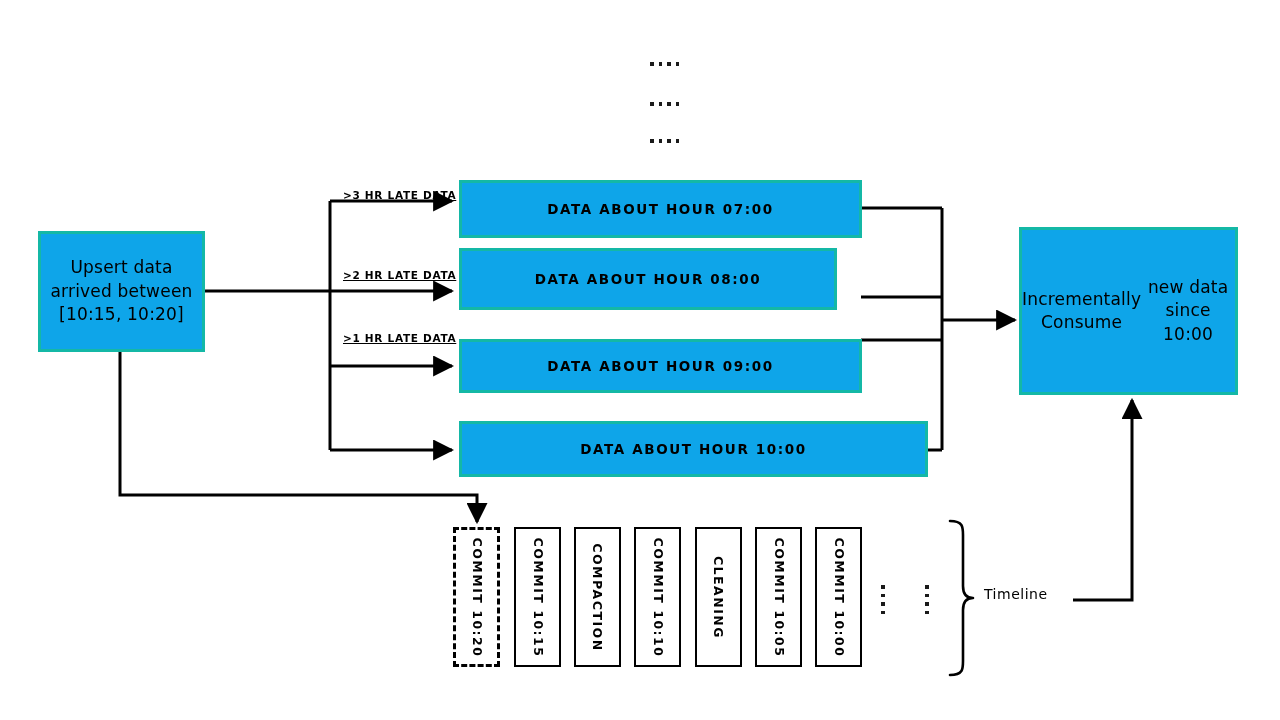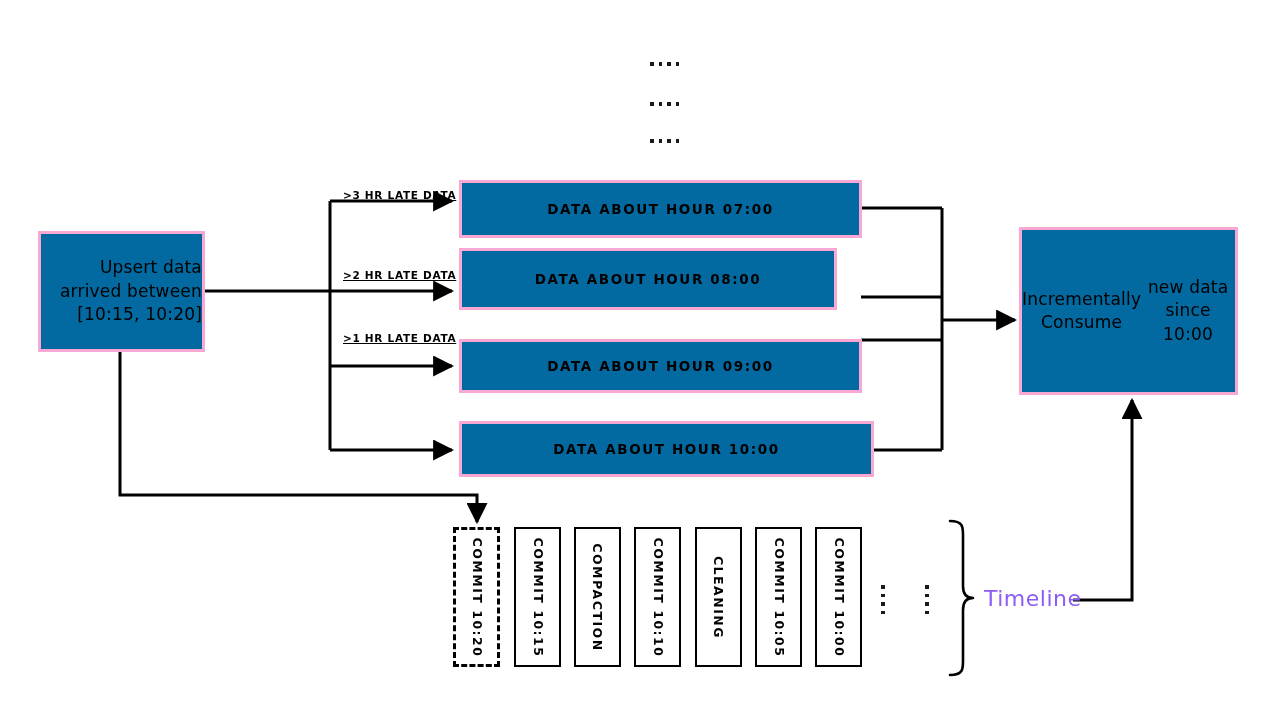--- a/index.html
+++ b/index.html
@@ -23,22 +23,22 @@
     left: 0;
     top: 0;
     width: 1280px;
     height: 720px;
   }
 
   
   .box {
     position: absolute;
     box-sizing: border-box;
-    border: 3px solid #f9a8d4;
-    background: #0369a1;
+    border: 3px solid #14b8a6;
+    background: #0ea5e9;
     display: flex;
     align-items: center;
     justify-content: center;
     text-align: center;
   }
 
   
   .prose-box {
     font-family: "DejaVu Sans", sans-serif;
     font-size: 17px;
@@ -91,24 +91,24 @@
     letter-spacing: 0.7px;
     color: #000000;
     white-space: nowrap;
     text-decoration: underline;
   }
 
   
   .timeline-caption {
     position: absolute;
     font-family: "DejaVu Sans", sans-serif;
-    font-size: 22px;
+    font-size: 14px;
     font-weight: 400;
     letter-spacing: 0.5px;
-    color: #8b5cf6;
+    color: #000000;
     white-space: nowrap;
   }
 
   
   .ellipsis-row {
     position: absolute;
     display: flex;
     gap: 5px;
     align-items: center;
   }
@@ -199,40 +199,40 @@
     <span class="dot"></span>
     <span class="dot"></span>
   </div>
   <div class="ellipsis-row" style="left:650px; top:139px;">
     <span class="dot"></span>
     <span class="dot"></span>
     <span class="dot"></span>
     <span class="dot"></span>
   </div>
 
-  <div class="box prose-box" style="left:38px; top:231px; width:167px; height:121px; flex-direction:column;align-items:flex-end;">
+  <div class="box prose-box" style="left:38px; top:231px; width:167px; height:121px; flex-direction:column;">
     <span>Upsert data</span>
     <span>arrived between</span>
     <span>[10:15, 10:20]</span>
   </div>
 
   <div class="edge-label" style="left:343px; top:189px;">&gt;3 HR LATE DATA</div>
   <div class="edge-label" style="left:343px; top:269px;">&gt;2 HR LATE DATA</div>
   <div class="edge-label" style="left:343px; top:332px;">&gt;1 HR LATE DATA</div>
 
   <div class="box hour-box" style="left:459px; top:180px; width:403px; height:58px;">
     <span>DATA ABOUT HOUR 07:00</span>
   </div>
   <div class="box hour-box" style="left:459px; top:248px; width:378px; height:62px;">
     <span>DATA ABOUT HOUR 08:00</span>
   </div>
   <div class="box hour-box" style="left:459px; top:339px; width:403px; height:54px;">
     <span>DATA ABOUT HOUR 09:00</span>
   </div>
-  <div class="box hour-box" style="left:459px; top:421px; width:415px; height:56px;align-items:center;">
+  <div class="box hour-box" style="left:459px; top:421px; width:469px; height:56px;align-items:center;">
     <span>DATA ABOUT HOUR 10:00</span>
   </div>
 
   <div class="box prose-box" style="left:1019px; top:227px; width:219px; height:168px; ">
     <span>Incrementally Consume</span>
     <span>new data since 10:00</span>
   </div>
 
   <div class="commit-box dashed" style="left:453px; top:527px; width:47px; height:140px;">
     <span class="commit-label">COMMIT 10:20</span>

